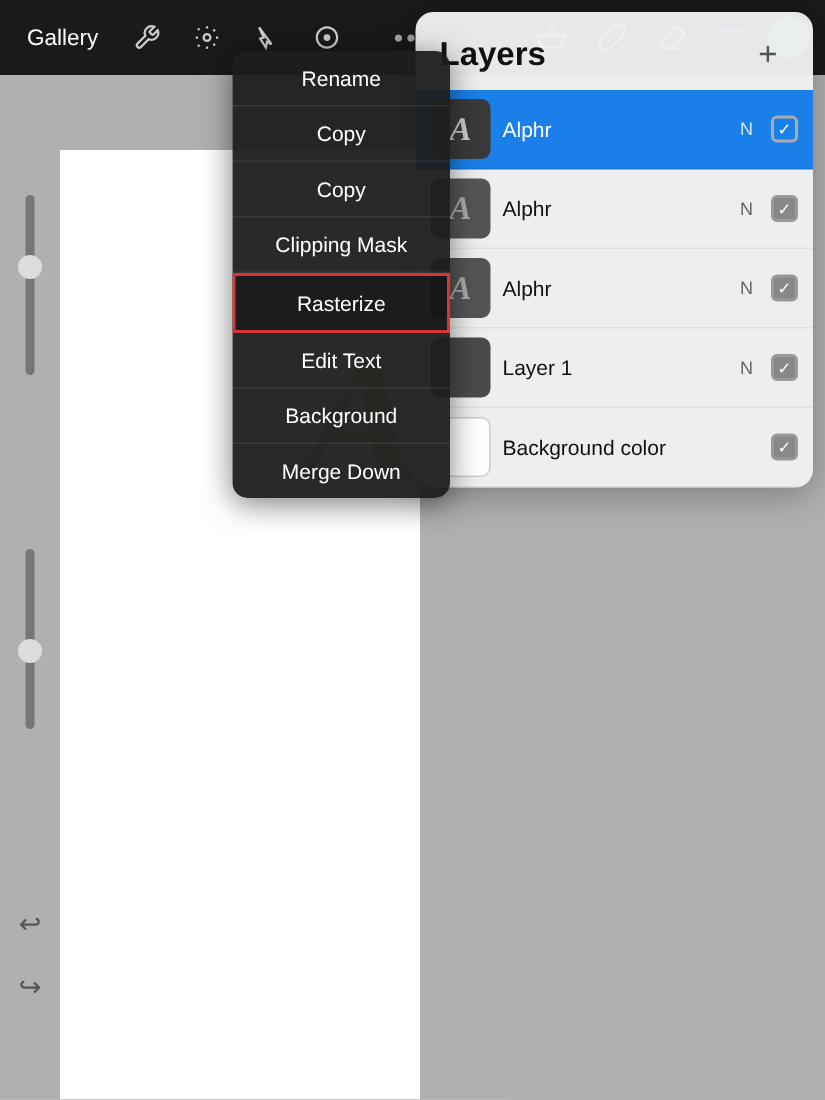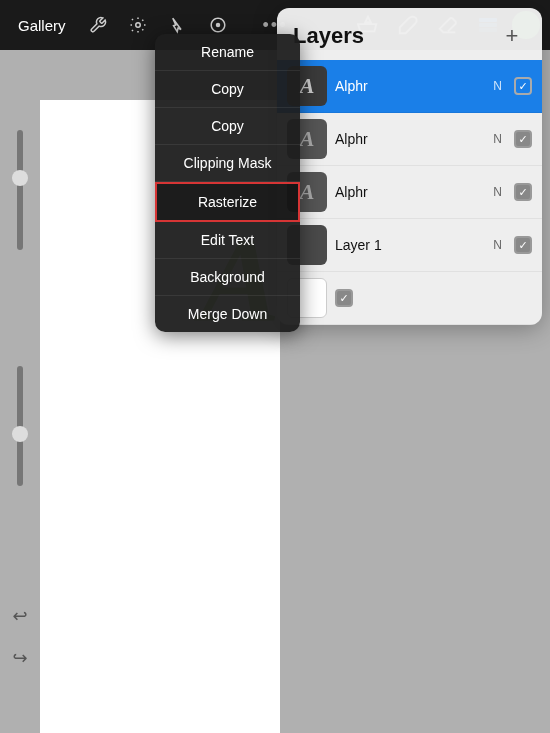--- a/index.html
+++ b/index.html
@@ -456,15 +456,16 @@
 
   <div class="layer-row">
     <div class="layer-thumb" style="background:#4a4a4a;"></div>
     <span class="layer-name">Layer 1</span>
     <span class="layer-mode">N</span>
     <div class="layer-checkbox" style="background:#888; border-color:#999;"></div>
   </div>
 
   <div class="layer-row">
     <div class="layer-thumb white-thumb"></div>
+    <span class="layer-name">Background color</span>
     <div class="layer-checkbox" style="background:#888; border-color:#999;"></div>
   </div>
 </div>
 
 </body></html>

